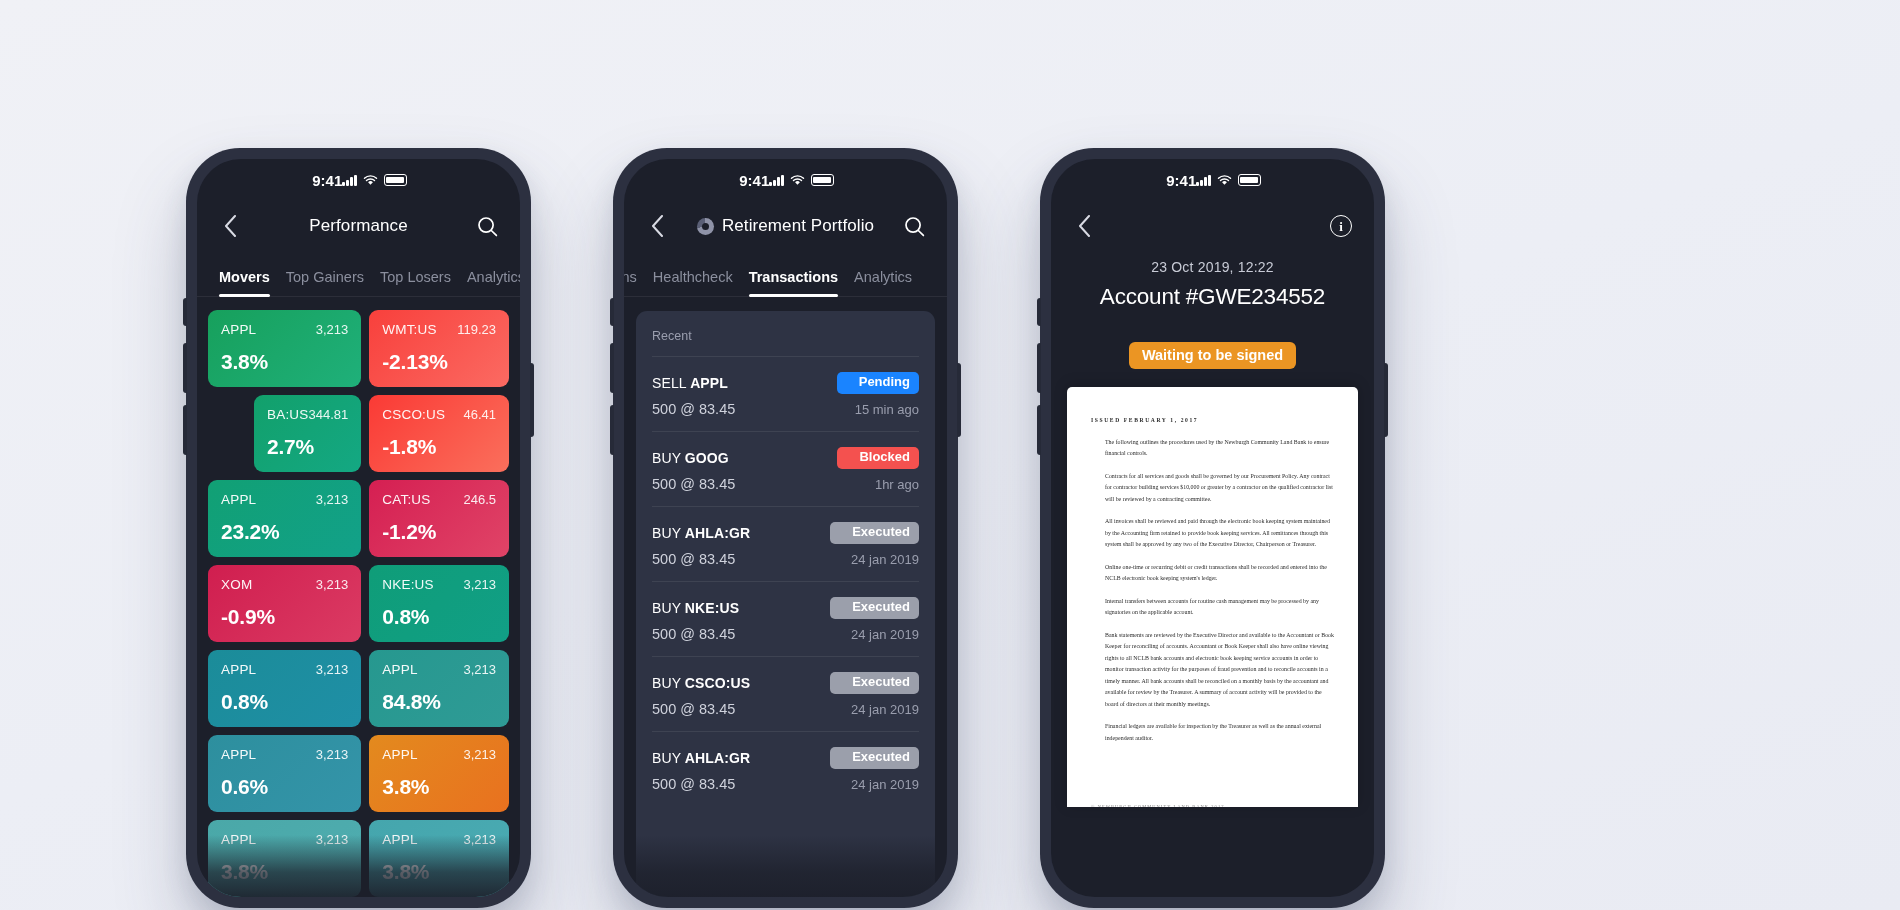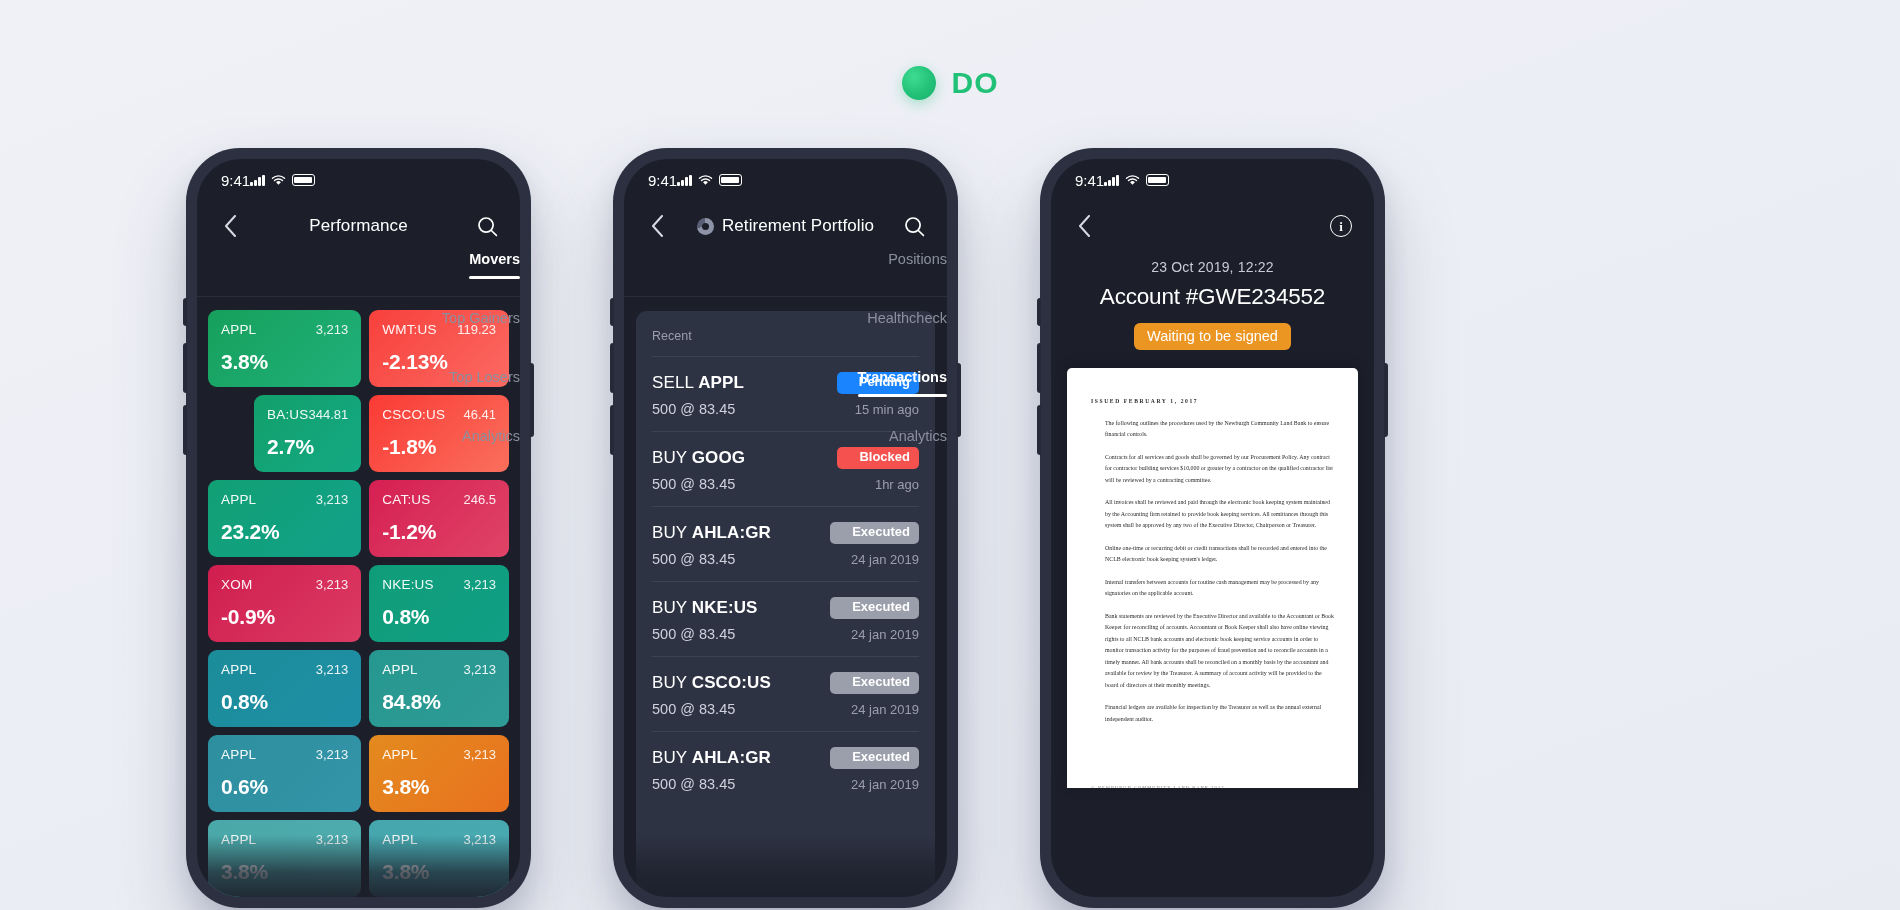--- a/index.html
+++ b/index.html
@@ -59,22 +59,22 @@
 
   
   #phone1 { left: 186px; top: 148px; }
   #phone2 { left: 613px; top: 148px; }
   #phone3 { left: 1040px; top: 148px; }
 
   
   .statusbar {
     position: relative; z-index: 10;
     height: 42px; padding: 0 22px 0 24px;
-    display: flex; align-items: center; justify-content: flex-start;
-    color: #fff; font-size: 15px; font-weight: 400;
+    display: flex; align-items: center; justify-content: center;
+    color: #fff; font-size: 15px; font-weight: 700;
   }
   .status-icons { display: flex; align-items: flex-end; gap: 6px; }
   .sig { display: flex; align-items: flex-end; gap: 1.5px; height: 11px; }
   .sig i { display: block; width: 2.5px; background: #fff; border-radius: 1px; }
   .sig i:nth-child(1){ height: 4px; } .sig i:nth-child(2){ height: 6px; }
   .sig i:nth-child(3){ height: 8.5px; } .sig i:nth-child(4){ height: 11px; }
   .batt { width: 23px; height: 11.5px; border: 1.6px solid #fff; border-radius: 3px; padding: 1.3px; }
   .batt span { display: block; height: 100%; width: 100%; background: #fff; border-radius: 1px; }
 
   
@@ -101,25 +101,24 @@
     position: relative; flex: 0 0 17px;
   }
   .portfolio-ring::after {
     content: ""; position: absolute; inset: 5px;
     border-radius: 50%; background: #1c1f2a;
   }
 
   
   .tabs {
     position: relative; z-index: 10;
-    display: flex; align-items: flex-end; gap: 32px;
+    display: flex; align-items: flex-end; gap: 16px;
     height: 46px; padding: 0 0 0 22px;
     white-space: nowrap;
     border-bottom: 1px solid rgba(255,255,255,.07);
-    flex-direction: column;
   }
   .tabs.shift { padding-left: 0; margin-left: -46px; }
   .tab {
     font-size: 14.5px; color: #8b8f9e; font-weight: 400;
     padding-bottom: 11px; position: relative; cursor: pointer;
   }
   .tab.active { color: #fff; font-weight: 700; }
   .tab.active::after {
     content: ""; position: absolute; left: 0; right: 0; bottom: -1px;
     height: 3px; background: #fff; border-radius: 2px;
@@ -156,21 +155,21 @@
   .tx-card {
     background: #2e3344; border-radius: 11px;
     padding: 0 16px; height: 100%; overflow: hidden;
   }
   .tx-head { font-size: 12.5px; color: #9a9eae; padding: 18px 0 13px 0; }
   .tx-row {
     border-top: 1px solid rgba(255,255,255,.08);
     padding: 15px 0 14px 0; cursor: pointer;
   }
   .tx-line1 { display: flex; justify-content: space-between; align-items: center; }
-  .tx-action { font-size: 17px; color: #fff; font-weight: 400; letter-spacing: .1px; }
+  .tx-action { font-size: 14px; color: #fff; font-weight: 400; letter-spacing: .1px; }
   .tx-action b { font-weight: 700; }
   .tx-badge {
     font-size: 13px; font-weight: 700; color: #fff;
     padding: 3px 9px 4px 22px; border-radius: 5px; line-height: 1.15;
   }
   .b-pending  { background: #1a84ff; }
   .b-blocked  { background: #f4514f; }
   .b-executed { background: #9b9fab; }
   .tx-line2 { display: flex; justify-content: space-between; align-items: baseline; margin-top: 7px; }
   .tx-qty { font-size: 14.5px; color: #cfd2dc; }
@@ -181,22 +180,22 @@
   .doc-date {
     text-align: center; color: #c8cbd6; font-size: 14px;
     margin-top: 8px; letter-spacing: .2px;
   }
   .doc-title {
     text-align: center; color: #fff; font-size: 22.5px; font-weight: 400;
     line-height: 1.14; margin-top: 9px; letter-spacing: -.2px;
   }
   .doc-badge-row { display: flex; justify-content: center; margin-top: 13px; }
   .doc-badge {
-    background: #eb9523; color: #fff; font-weight: 400; font-size: 14.5px;
-    padding: 5px 13px 6px 13px; border-radius: 6px;
+    background: #eb9523; color: #fff; font-weight: 700; font-size: 14.5px;
+    padding: 5px 13px 6px 13px; border-radius: 6px; margin-top: 19px;
   }
   .doc-paper {
     margin: 18px -2px 0 -2px; background: #fff;
     border-radius: 5px 5px 0 0; height: 420px;
     padding: 30px 24px 0 24px; overflow: hidden;
     box-shadow: 0 -2px 14px rgba(0,0,0,.2);
   }
   .doc-issued {
     font-family: "Liberation Serif", serif;
     font-size: 5.6px; letter-spacing: 1.6px; color: #2b2b2b;
@@ -217,24 +216,20 @@
     display: flex; align-items: center; justify-content: center;
     font-size: 13px; font-weight: 700; font-family: "Liberation Serif", serif;
     color: #fff; line-height: 1;
   }
 </style>
 </head>
 <body>
 
 <div class="stage">
 
-  <div class="brand">
-    <div class="brand-dot"></div>
-    <div class="brand-text">DO</div>
-  </div>
 
   <div class="phone" id="phone1">
     <div class="btn-vol" style="top:150px;height:28px"></div>
     <div class="btn-vol" style="top:195px;height:50px"></div>
     <div class="btn-vol" style="top:257px;height:50px"></div>
     <div class="btn-pwr" style="top:215px;height:74px"></div>
     <div class="screen">
 
       <div class="statusbar">
         <span>9:41</span>

